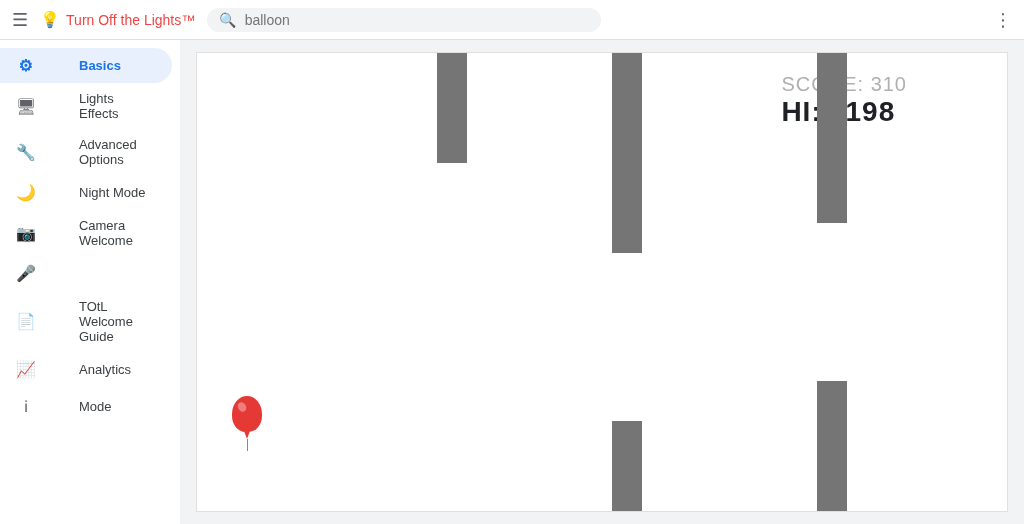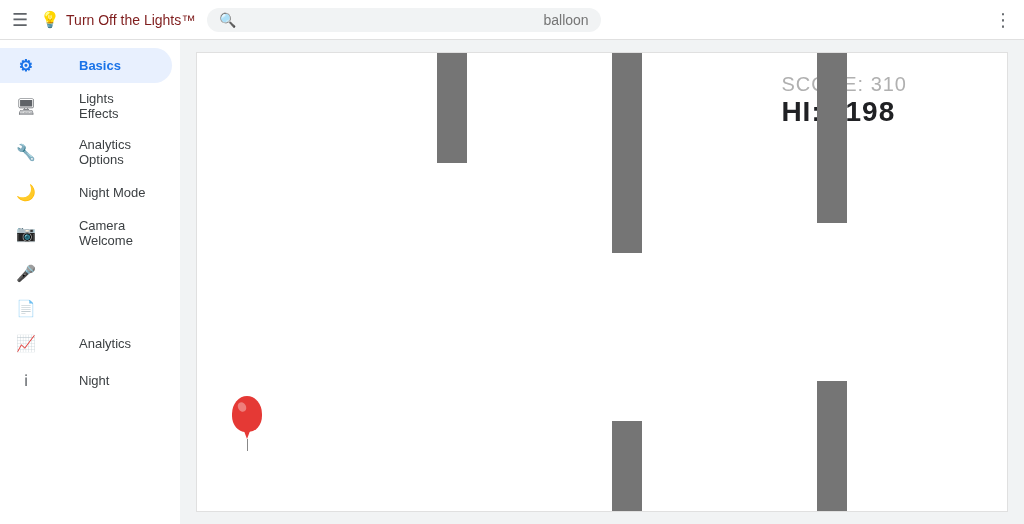--- a/index.html
+++ b/index.html
@@ -12,39 +12,38 @@
       display: flex;
       align-items: center;
       padding: 0 12px;
       border-bottom: 1px solid #e0e0e0;
       gap: 12px;
       flex-shrink: 0;
     }
     .topbar-menu-icon { font-size: 18px; color: #5f6368; cursor: pointer; }
     .topbar-logo { display: flex; align-items: center; gap: 6px; }
     .topbar-logo-icon { font-size: 16px; }
-    .topbar-logo-text { font-size: 14px; font-weight: 500; color: #7f1d1d; }
+    .topbar-logo-text { font-size: 14px; font-weight: 500; color: #ef4444; }
     .topbar-search {
       display: flex;
       align-items: center;
       background: #f1f3f4;
       border-radius: 20px;
       padding: 4px 12px;
       gap: 8px;
       flex: 1;
       max-width: 500px;
     }
     .topbar-search input {
       border: none;
       background: transparent;
       outline: none;
       font-size: 14px;
       color: #202124;
       width: 100%;
-      text-align: right;
     }
     .topbar-search-icon { color: #5f6368; font-size: 14px; }
     .topbar-spacer { flex: 1; }
     .topbar-more-icon { font-size: 18px; color: #5f6368; cursor: pointer; }
 
     
     .main { display: flex; flex: 1; overflow: hidden; }
 
     
     .sidebar {
@@ -173,43 +172,44 @@
       <div class="sidebar-item active">
       <span class="sidebar-icon">⚙</span>
       <span class="sidebar-label">Basics</span>
     </div>
       <div class="sidebar-item">
       <span class="sidebar-icon">🖥</span>
       <span class="sidebar-label">Lights Effects</span>
     </div>
       <div class="sidebar-item">
       <span class="sidebar-icon">🔧</span>
-      <span class="sidebar-label">Analytics Options</span>
+      <span class="sidebar-label">Advanced Options</span>
     </div>
       <div class="sidebar-item">
       <span class="sidebar-icon">🌙</span>
       <span class="sidebar-label">Night Mode</span>
     </div>
       <div class="sidebar-item">
       <span class="sidebar-icon">📷</span>
       <span class="sidebar-label">Camera Welcome</span>
     </div>
       <div class="sidebar-item">
       <span class="sidebar-icon">🎤</span>
     </div>
       <div class="sidebar-item">
       <span class="sidebar-icon">📄</span>
+      <span class="sidebar-label">TOtL Welcome Guide</span>
     </div>
       <div class="sidebar-item">
       <span class="sidebar-icon">📈</span>
       <span class="sidebar-label">Analytics</span>
     </div>
       <div class="sidebar-item">
       <span class="sidebar-icon">ℹ</span>
-      <span class="sidebar-label">Night</span>
+      <span class="sidebar-label">Mode</span>
     </div>
     </div>
 
   <div class="game-container">
     <div class="game-canvas" id="game-canvas">
       <div class="score-area">
         <div class="score-current">SCORE: 310</div>
         <div class="score-hi">HI: 1198</div>
       </div>
     <div class="pillar" style="left: 240px; width: 30px; height: 110px; top: 0px;"></div>

